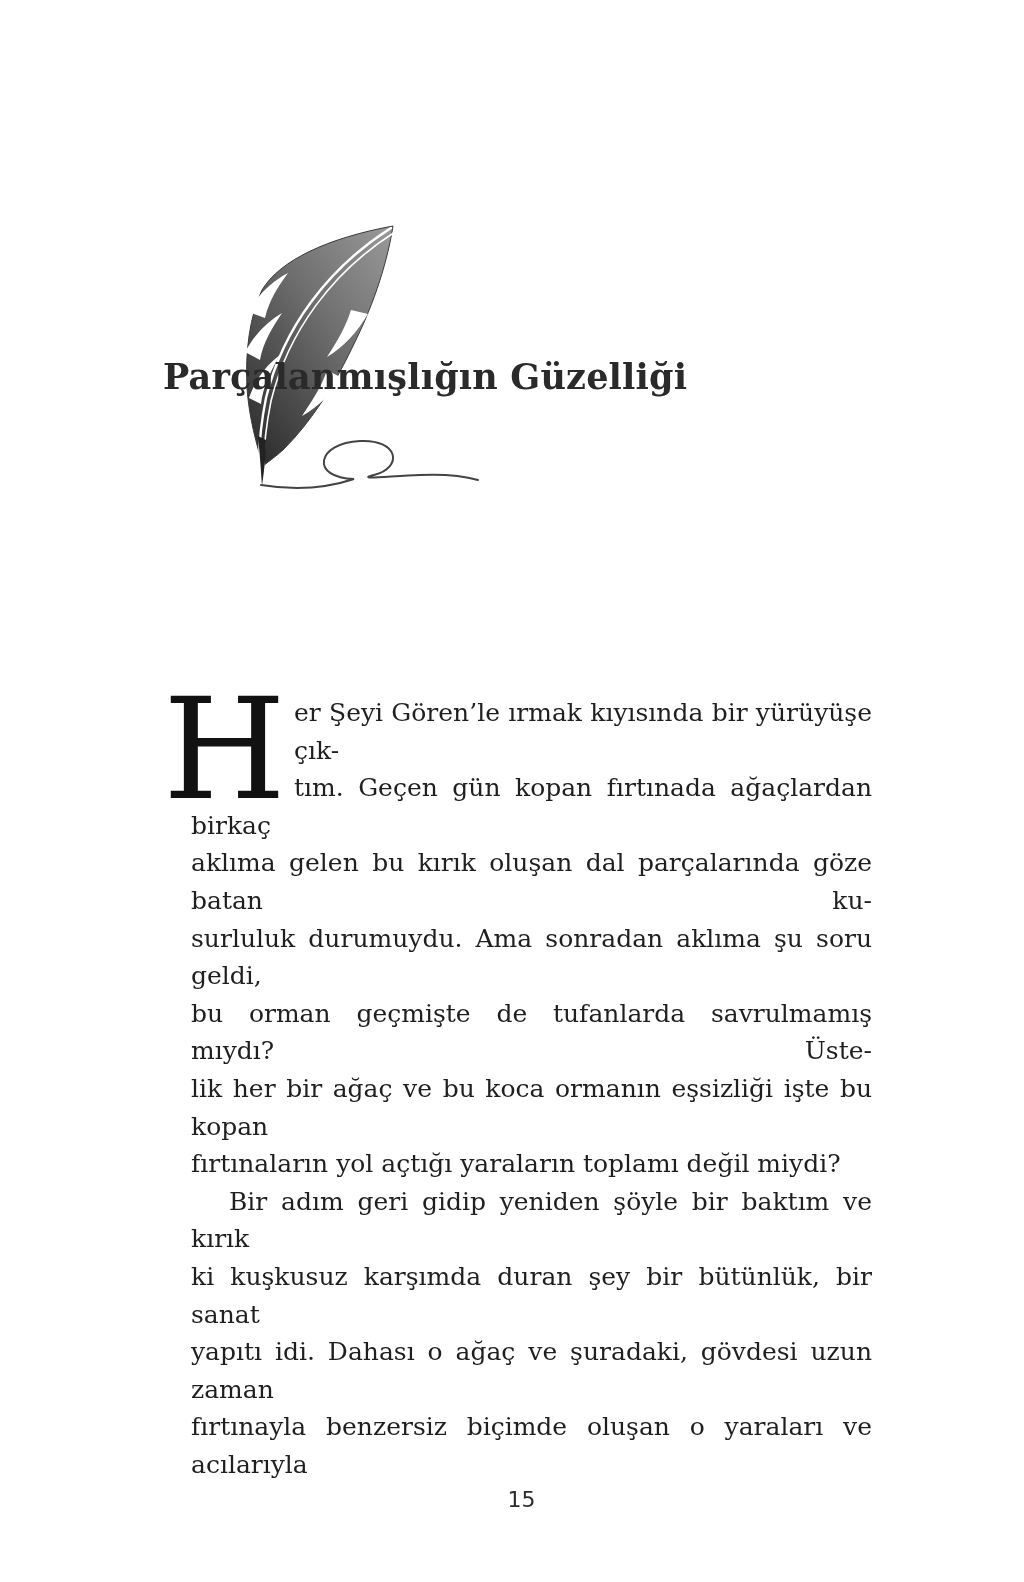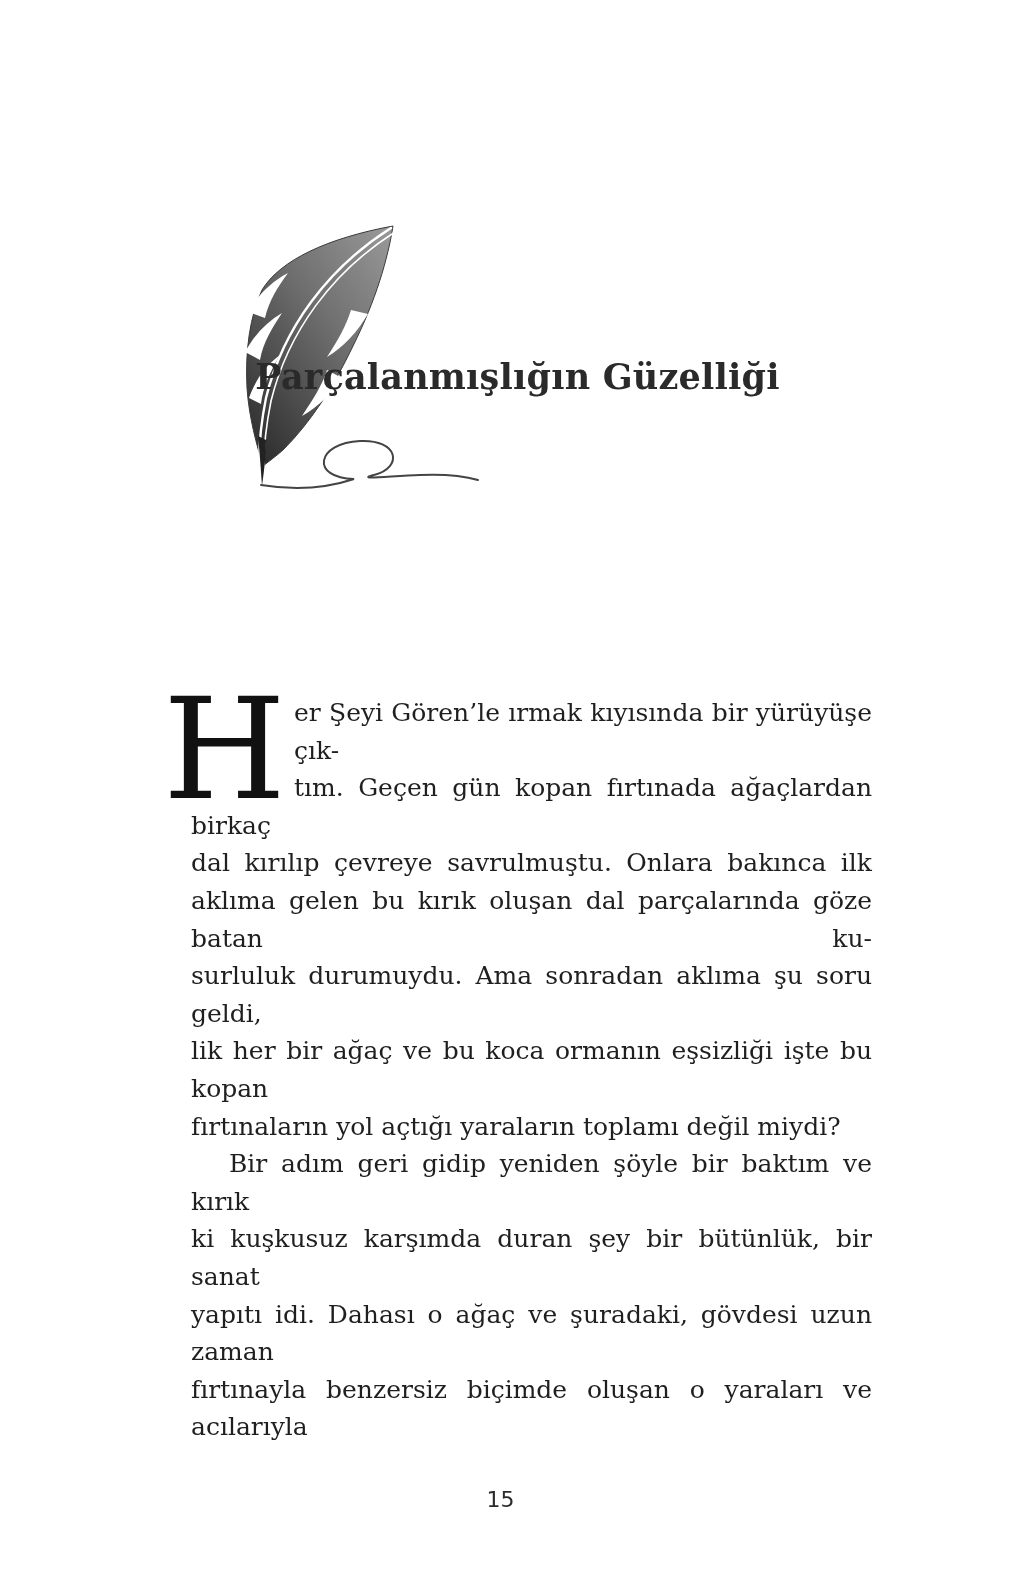--- a/index.html
+++ b/index.html
@@ -17,21 +17,21 @@
     left: 228px;
     top: 210px;
     width: 262px;
     height: 288px;
   }
   .chapter-title {
     position: absolute;
     left: 163px;
     top: 356px;
     width: 709px;
-    text-align: center;
+    text-align: left;
     font-size: 35px;
     font-weight: bold;
     letter-spacing: 0.2px;
     color: #2a2a2a;
     font-family: "DejaVu Serif", serif;
   }
   
   .body-text {
     position: absolute;
     left: 163px;
@@ -56,21 +56,21 @@
     float: left;
     font-size: 141px;
     line-height: 0.76;
     height: 109px;
     margin: 2px 8px 0 0;
     color: #111111;
     font-family: "DejaVu Serif", serif;
   }
   .page-number {
     position: absolute;
-    left: 146px;
+    left: 167px;
     top: 1487px;
     width: 709px;
     text-align: center;
     font-family: "DejaVu Sans", "Liberation Sans", sans-serif;
     font-size: 22px;
     color: #2b2b2b;
   }
 </style>
 </head>
 <body>
@@ -116,23 +116,23 @@
     </svg>
   </div>
 
   <div class="chapter-title">Parçalanmışlığın Güzelliği</div>
 
   <div class="body-text">
       <div class="para">
         <span class="dropcap">H</span>
         <div class="line just">er Şeyi Gören’le ırmak kıyısında bir yürüyüşe çık-</div>
         <div class="line just">tım. Geçen gün kopan fırtınada ağaçlardan birkaç</div>
-        <div class="line just">dal kırılıp çevreye savrulmuştu. Onlara bakınca ilk</div>
         <div class="line just">aklıma gelen bu kırık oluşan dal parçalarında göze batan ku-</div>
         <div class="line just">surluluk durumuydu. Ama sonradan aklıma şu soru geldi,</div>
+        <div class="line just">bu orman geçmişte de tufanlarda savrulmamış mıydı? Üste-</div>
         <div class="line just">lik her bir ağaç ve bu koca ormanın eşsizliği işte bu kopan</div>
         <div class="line">fırtınaların yol açtığı yaraların toplamı değil miydi?</div>
       </div>
       <div class="para">
         <div class="line just indent">Bir adım geri gidip yeniden şöyle bir baktım ve kırık</div>
         <div class="line just">ki kuşkusuz karşımda duran şey bir bütünlük, bir sanat</div>
         <div class="line just">yapıtı idi. Dahası o ağaç ve şuradaki, gövdesi uzun zaman</div>
         <div class="line just">fırtınayla benzersiz biçimde oluşan o yaraları ve acılarıyla</div>
       </div>
     </div>

